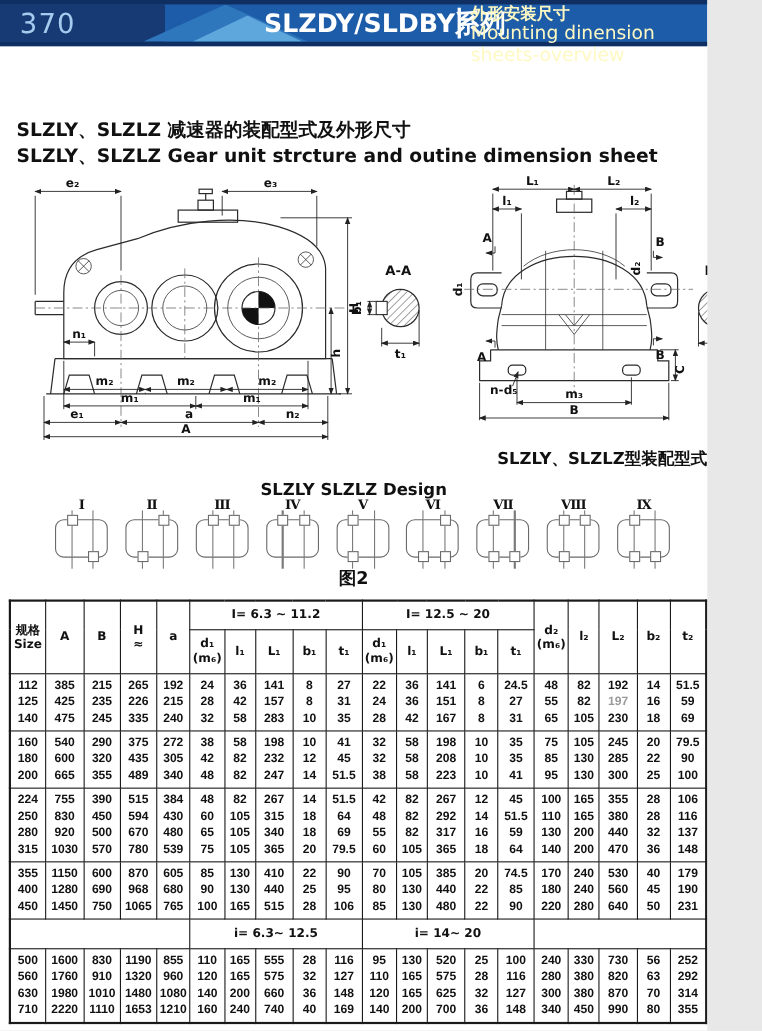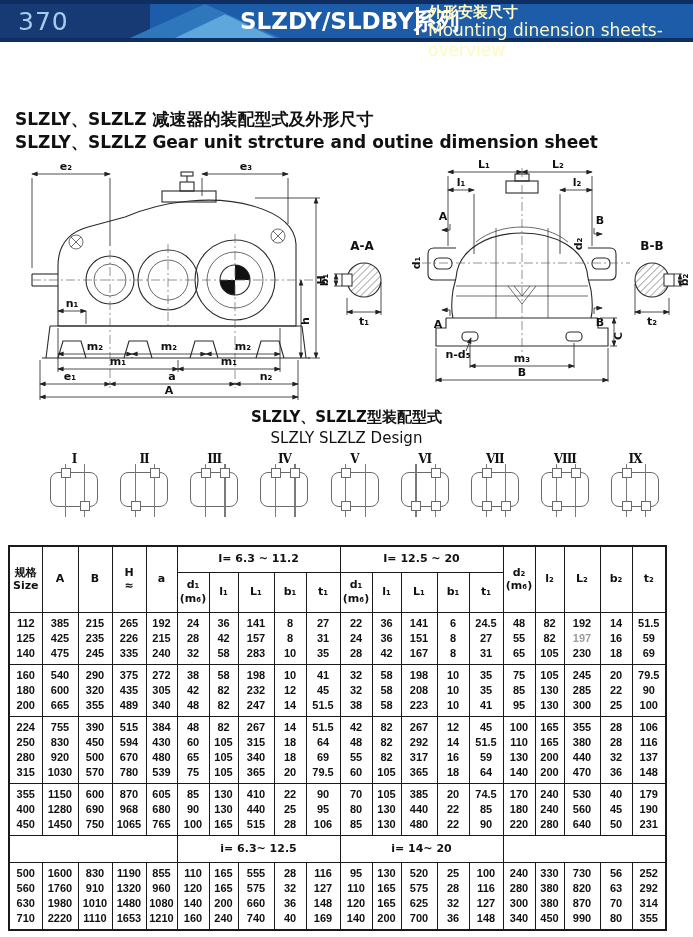--- a/index.html
+++ b/index.html
@@ -1,16 +1,16 @@
 <!DOCTYPE html>
 <html><head>
 <meta charset="utf-8">
 <style>
   html,body{margin:0;padding:0;background:#e8e8e8;}
-  .page{position:relative;width:693px;height:937px;background:#ffffff;overflow:hidden;
+  .page{position:relative;width:643px;height:937px;background:#ffffff;overflow:hidden;
         font-family:"DejaVu Sans","Liberation Sans",sans-serif;color:#111;}
 
   
   .hdr{position:absolute;top:0;left:0;right:0;height:42px;background:#1d5ca8;}
   .hdr .strip-top{position:absolute;top:0;left:0;right:0;height:4px;background:#0f2f63;}
   .hdr .strip-bot{position:absolute;bottom:0;left:0;right:0;height:4px;background:#0f2f63;}
   .hdr .left-block{position:absolute;left:0;top:4px;bottom:4px;width:150px;background:#173a74;}
   .hdr .chev1{position:absolute;left:130px;top:4px;bottom:4px;width:150px;background:#2f77bd;
               clip-path:polygon(0 100%,50% 0,100% 100%);}
   .hdr .chev2{position:absolute;left:175px;top:4px;bottom:4px;width:100px;background:#5ea7dc;
@@ -33,22 +33,22 @@
   .drawings svg{display:block;}
   .ln{stroke:#2b2b2b;stroke-width:1.1;fill:none;}
   .thin{stroke:#2b2b2b;stroke-width:.7;fill:none;}
   .cl{stroke:#666;stroke-width:.7;fill:none;stroke-dasharray:9 3 2 3;}
   .dim{stroke:#222;stroke-width:.8;fill:none;}
   .dtxt{font-size:11px;font-weight:bold;fill:#111;}
   .stxt{font-size:12px;font-weight:bold;fill:#111;}
 
   
   .design-head{position:absolute;top:407px;left:0;right:0;text-align:center;line-height:1.4;}
-  .design-head .zh{font-size:15px;font-weight:bold;}
-  .design-head .en{font-size:15px;font-weight:normal;}
+  .design-head .zh{font-size:15px;font-weight:bold;text-align:right;}
+  .design-head .en{font-size:15px;font-weight:bold;margin-top:7px;}
   .variants{position:absolute;top:452px;left:42px;right:26px;display:flex;justify-content:space-between;}
   .variant{width:64px;text-align:center;}
   .variant .vlabel{font-size:12px;font-weight:bold;letter-spacing:-1px;font-family:"DejaVu Serif","Liberation Serif",serif;}
   .vbox{position:relative;width:46px;height:33px;border:1.4px solid #6a6a6a;border-radius:8px;margin:6px auto 12px;}
   .vshaft{position:absolute;top:-9px;bottom:-11px;width:1.2px;background:#7a7a7a;}
   .vshaft.l{left:30%;} .vshaft.r{left:72%;}
   .vsq{position:absolute;width:8px;height:8px;border:1.4px solid #6a6a6a;background:#fff;}
   .vsq.tl{top:-5px;left:calc(30% - 4px);} .vsq.tr{top:-5px;left:calc(72% - 4px);}
   .vsq.bl{bottom:-5px;left:calc(30% - 4px);} .vsq.br{bottom:-5px;left:calc(72% - 4px);}
   .fig-caption{position:absolute;top:516px;left:0;right:0;text-align:center;font-size:16px;font-weight:bold;}
@@ -367,20 +367,21 @@
         <div class="vlabel">IX</div>
         <div class="vbox">
           <div class="vshaft l"></div>
           <div class="vshaft r"></div>
           <div class="vsq tl"></div>
           <div class="vsq bl"></div>
           <div class="vsq br"></div>
         </div>
       </div>
     </div>
+  <div class="fig-caption">图2</div>
 
   <table class="dim-table" id="dim-table">
       <colgroup>
         <col style="width: 33px;">
         <col style="width: 36px;">
         <col style="width: 34px;">
         <col style="width: 34px;">
         <col style="width: 31px;">
         <col style="width: 32px;">
         <col style="width: 29px;">

